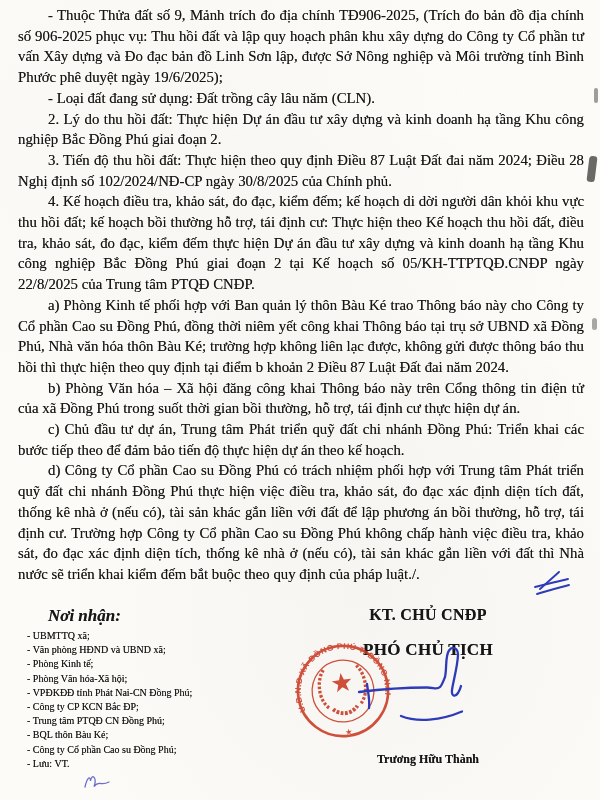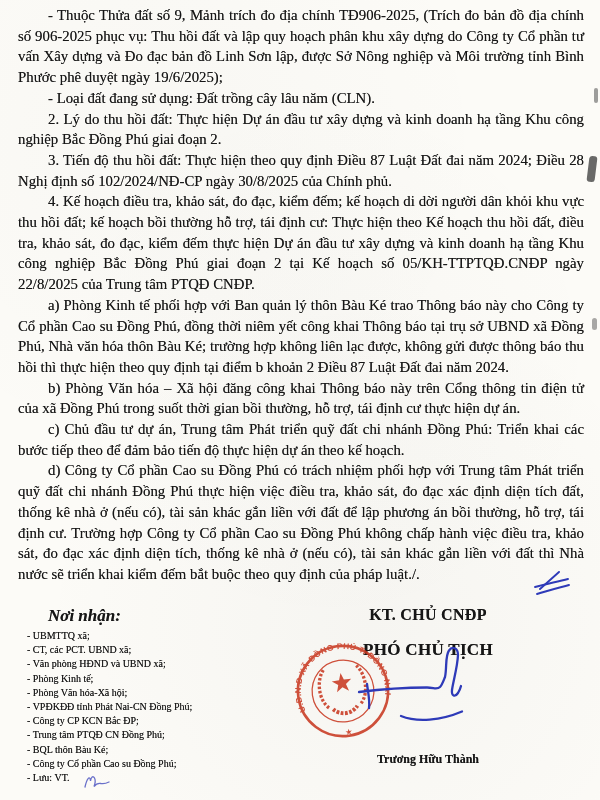--- a/index.html
+++ b/index.html
@@ -66,21 +66,20 @@
     <g fill="none" stroke="#2e3ab8" stroke-width="1.9" stroke-linecap="round">
       <path d="M28,1 L9,18"></path>
       <path d="M4,16 C13,13.5 25,11 37,8"></path>
       <path d="M6,23 C15,20 27,17 38,14"></path>
     </g>
   </svg>
 
   <div class="recipients">
     <div class="recipients-label">Nơi nhận:</div>
     <div class="recipient">- UBMTTQ xã;</div>
-    <div class="recipient">- CT, các PCT. UBND xã;</div>
     <div class="recipient">- Văn phòng HĐND và UBND xã;</div>
     <div class="recipient">- Phòng Kinh tế;</div>
     <div class="recipient">- Phòng Văn hóa-Xã hội;</div>
     <div class="recipient">- VPĐKĐĐ tỉnh Phát Nai-CN Đồng Phú;</div>
     <div class="recipient">- Công ty CP KCN Bắc ĐP;</div>
     <div class="recipient">- Trung tâm PTQĐ CN Đồng Phú;</div>
     <div class="recipient">- BQL thôn Bàu Ké;</div>
     <div class="recipient">- Công ty Cổ phần Cao su Đồng Phú;</div>
     <div class="recipient">- Lưu: VT.</div>
   </div>

